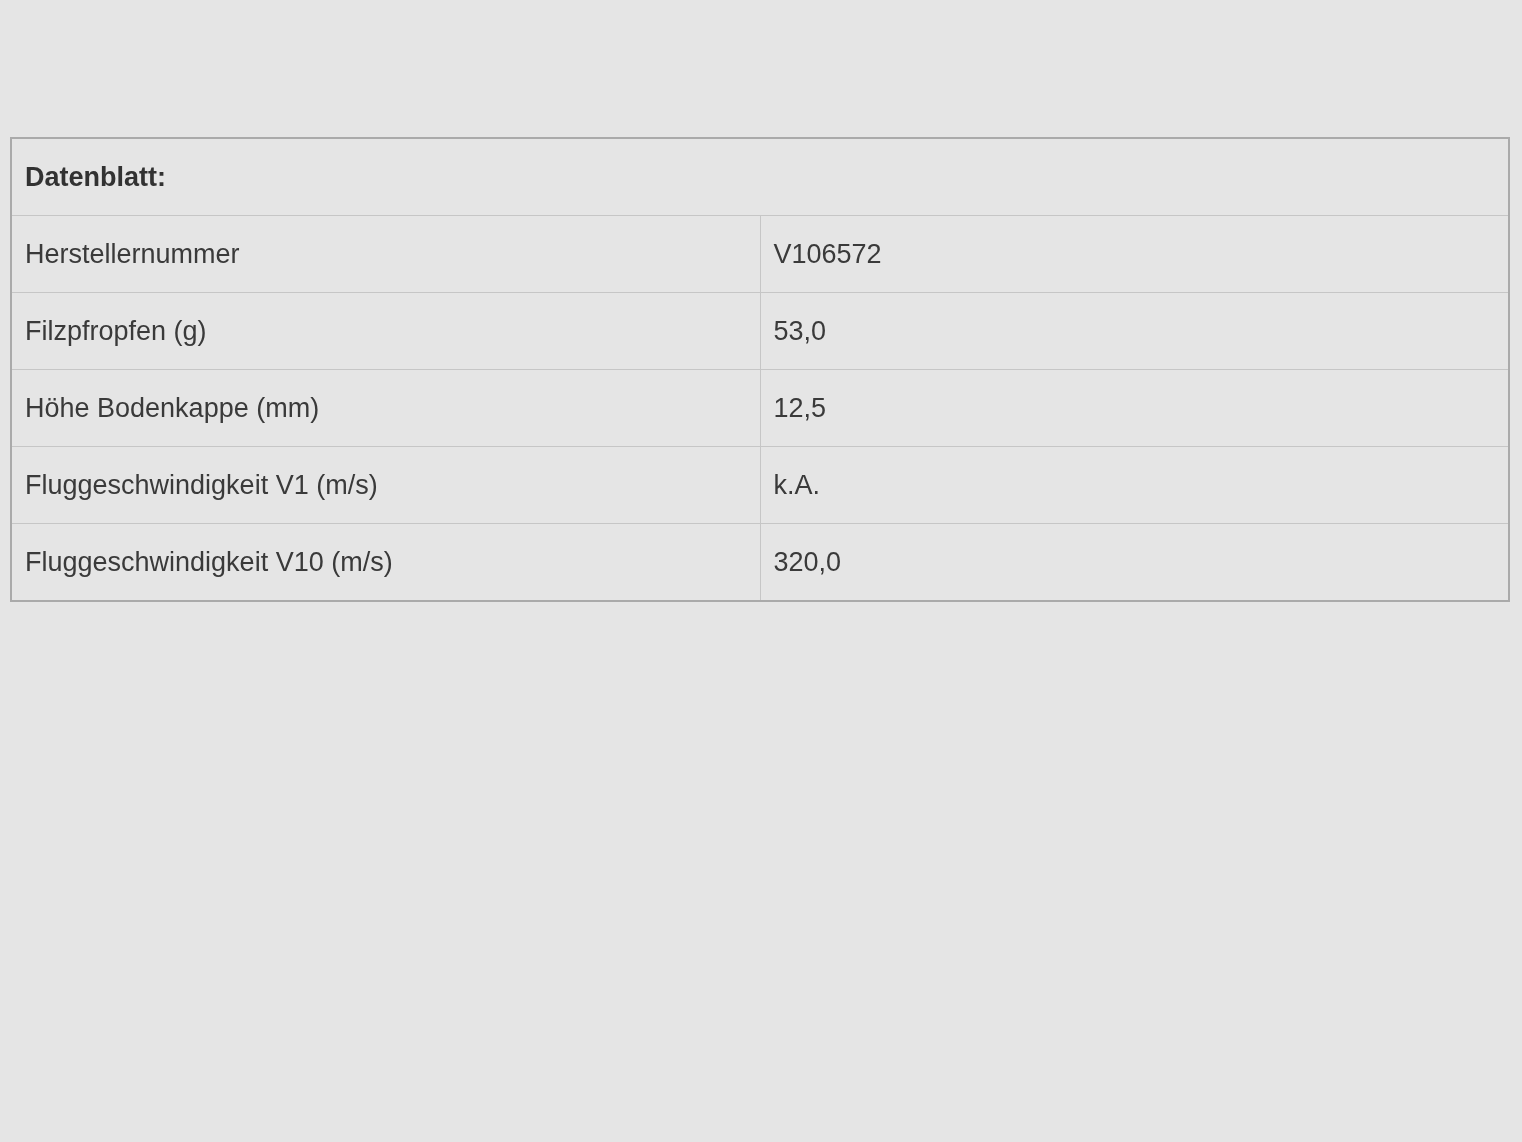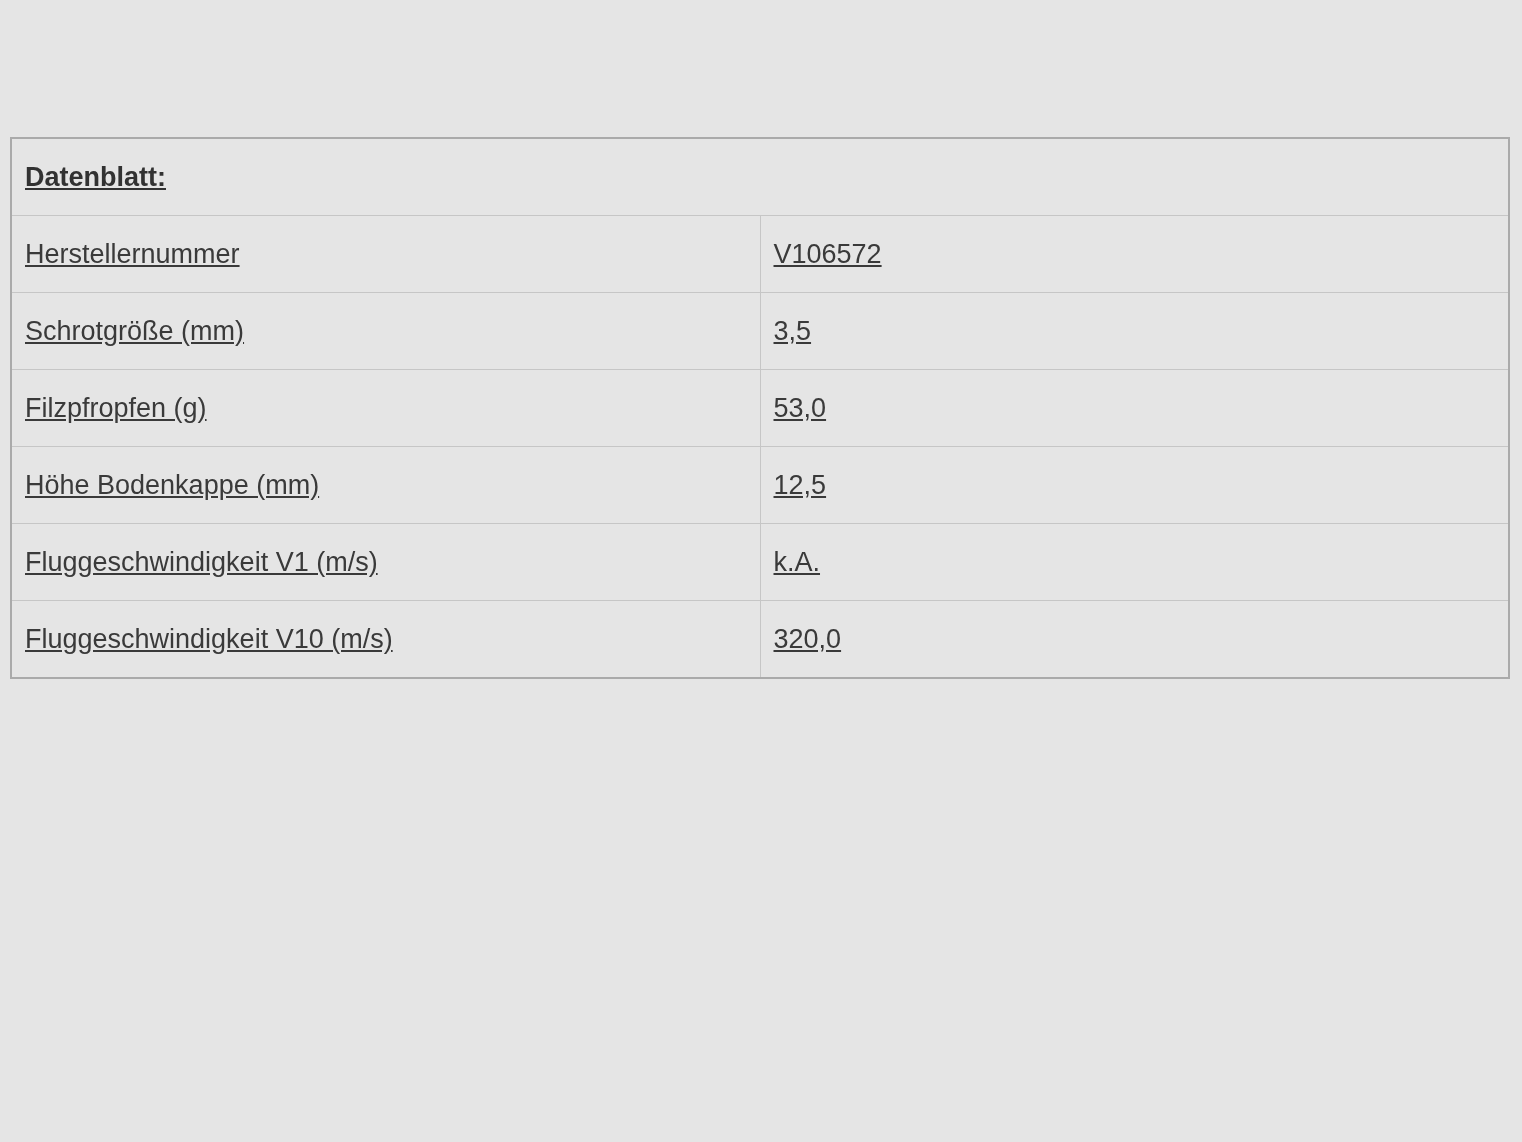--- a/index.html
+++ b/index.html
@@ -30,21 +30,20 @@
     border: 1px solid #c6c6c6;
     height: 76px;
     padding: 0 18px 0 13px;
     font-size: 27px;
     line-height: 1.2;
     text-align: left;
     vertical-align: middle;
     color: #3a3a3a;
     white-space: nowrap;
     overflow: hidden;
-    text-decoration: underline;
   }
   table.datasheet th.title-cell {
     font-weight: bold;
     color: #323232;
   }
   td.label-cell {
     width: 50%;
   }
   td.value-cell {
     width: 50%;
@@ -60,24 +59,20 @@
         <th class="title-cell" colspan="2">Datenblatt:</th>
       </tr>
     </thead>
     <tbody id="rows">
   <tr>
     <td class="label-cell">Herstellernummer</td>
     <td class="value-cell">V106572</td>
   </tr>
 
 
-  <tr>
-    <td class="label-cell">Schrotgröße (mm)</td>
-    <td class="value-cell">3,5</td>
-  </tr>
 
   <tr>
     <td class="label-cell">Filzpfropfen (g)</td>
     <td class="value-cell">53,0</td>
   </tr>
 
   <tr>
     <td class="label-cell">Höhe Bodenkappe (mm)</td>
     <td class="value-cell">12,5</td>
   </tr>

